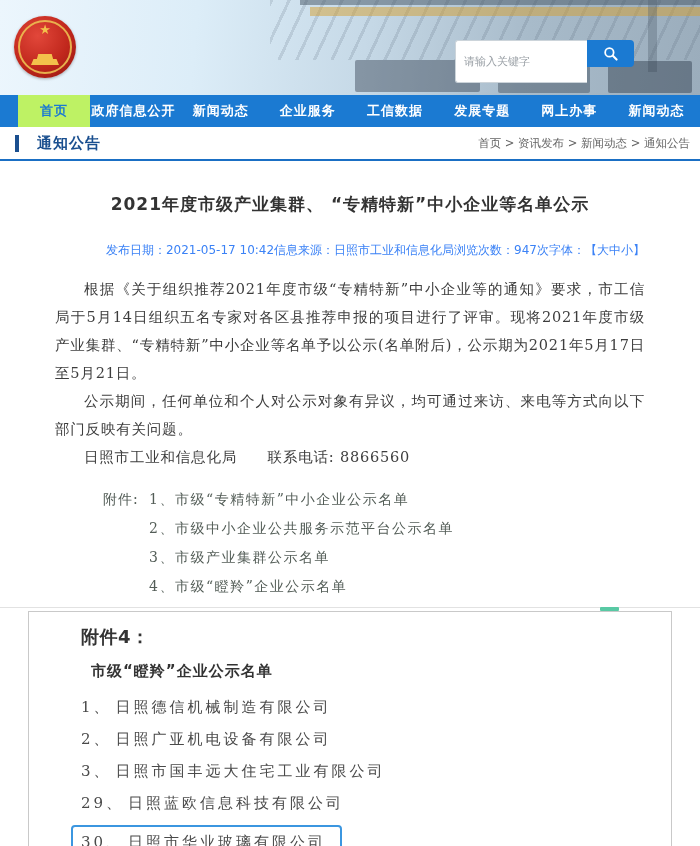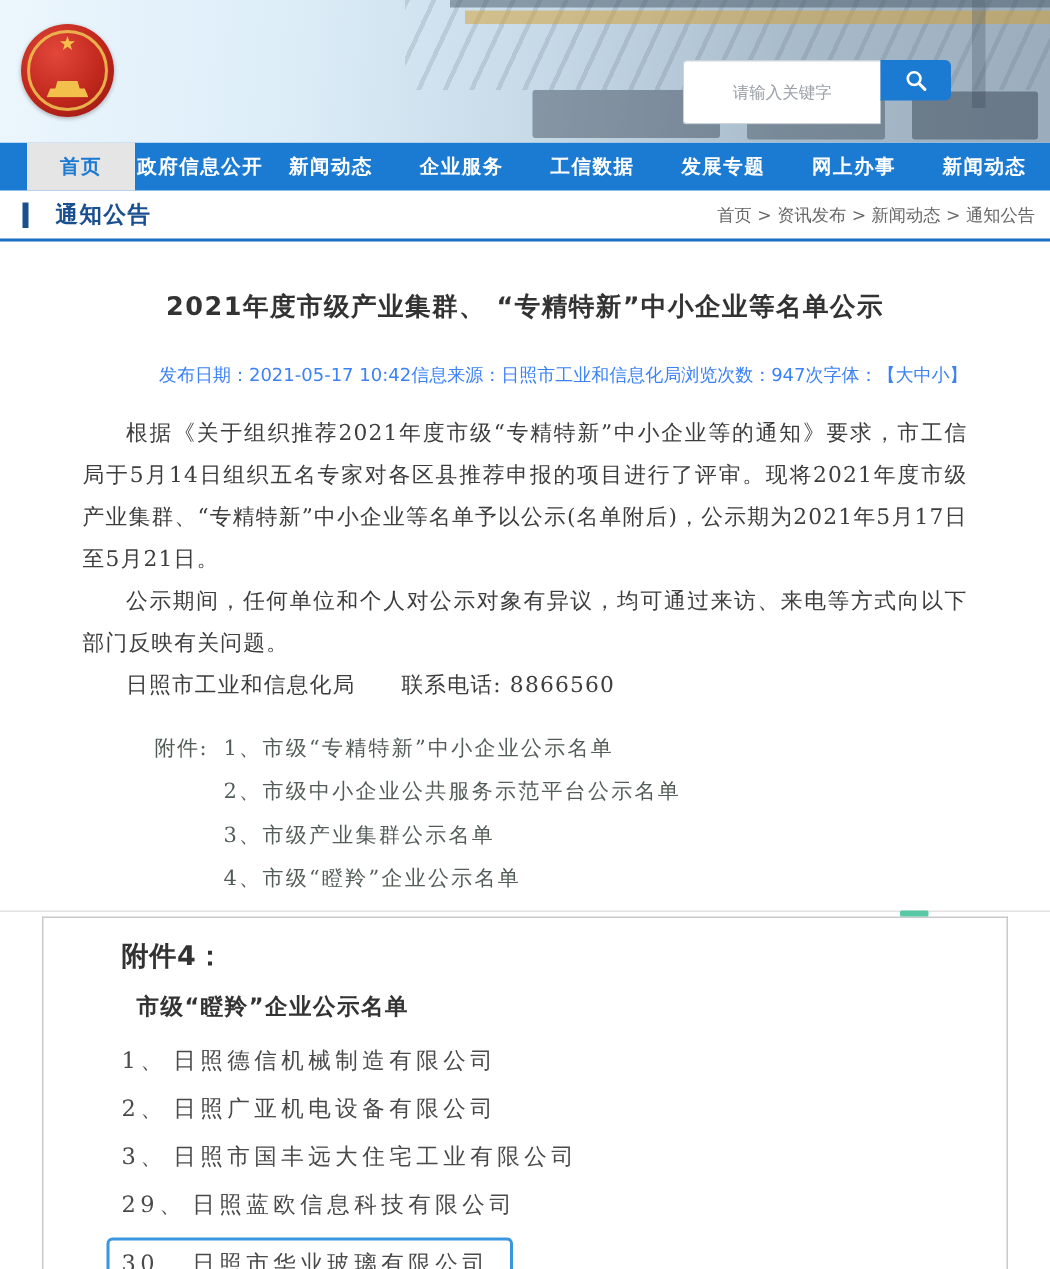--- a/index.html
+++ b/index.html
@@ -30,30 +30,30 @@
   .emblem .star { position: absolute; top: 7px; left: 50%; transform: translateX(-50%); color: #f3c14b; font-size: 13px; line-height: 1; }
   .emblem .gate { position: absolute; left: 50%; bottom: 13px; transform: translateX(-50%); width: 28px; height: 11px; background: #f3c14b;
     clip-path: polygon(0 100%, 9% 45%, 21% 45%, 26% 0, 74% 0, 79% 45%, 91% 45%, 100% 100%); }
   .brand-text { margin-left: 10px; padding-top: 7px; }
   .site-title { color: var(--title_red, #c0281e); font-size: 27px; font-weight: bold; letter-spacing: 2px; line-height: 1.15;
     text-shadow: 0 1px 0 rgba(255,255,255,.45); }
   .site-subtitle { color: #686d72; font-size: 10.5px; margin-top: 4px; }
 
   .search-bar { position: absolute; left: 455px; top: 40px; display: flex; z-index: 3; }
   .search-input { width: 132px; height: 43px; border: 1px solid #ccd4da; border-right: none; border-radius: 3px 0 0 3px;
-    padding: 0 8px; font-size: 11px; color: #333; background: #fff; outline: none; font-family: inherit; text-align: center; }
+    padding: 0 8px; font-size: 11px; color: #333; background: #fff; outline: none; font-family: inherit; }
   .search-input::placeholder { color: #9aa0a6; }
   .search-button { width: 47px; height: 27px; background: var(--nav_blue, #1f7ad4); border: none; border-radius: 0 4px 4px 0;
     display: flex; align-items: center; justify-content: center; cursor: pointer; }
 
   
   .main-nav { display: flex; height: 32px; background: var(--nav_blue, #1b7ad2); padding-left: 18px; }
   .nav-item { flex: 1; display: flex; align-items: center; justify-content: center; color: #fff;
     font-size: 13px; font-weight: bold; letter-spacing: 1px; cursor: pointer; white-space: nowrap; }
-  .nav-item.active { background: #e5e5e5; color: var(--nav_blue, #1b7ad2); flex: 0 0 72px; }
+  .nav-item.active { background: #bef264; color: var(--nav_blue, #1b7ad2); flex: 0 0 72px; }
 
   
   .section-bar { display: flex; align-items: center; justify-content: space-between; height: 33px;
     padding: 0 10px 0 15px; border-bottom: 2px solid var(--line_blue, #1a6fc4); margin-top: 1px; }
   .section-title-wrap { display: flex; align-items: center; }
   .section-vbar { width: 4px; height: 17px; background: var(--dark_blue, #1a4f8f); margin-right: 18px; }
   .section-title { color: var(--dark_blue, #1a4f8f); font-size: 15px; font-weight: bold; letter-spacing: 1px; }
   .breadcrumb { color: #666; font-size: 11.5px; cursor: pointer; }
 
   

